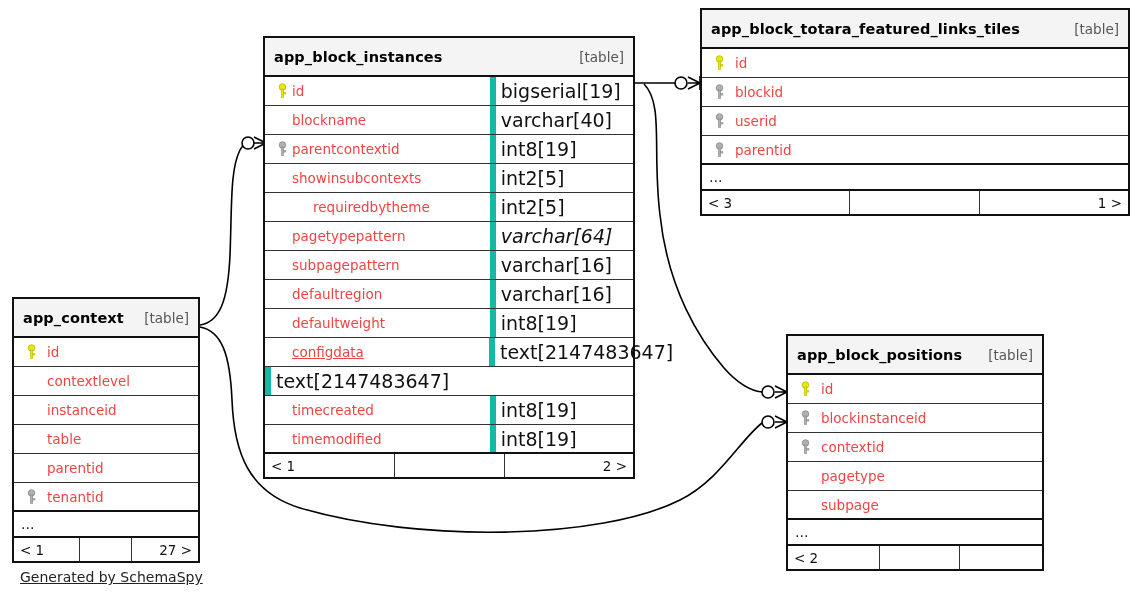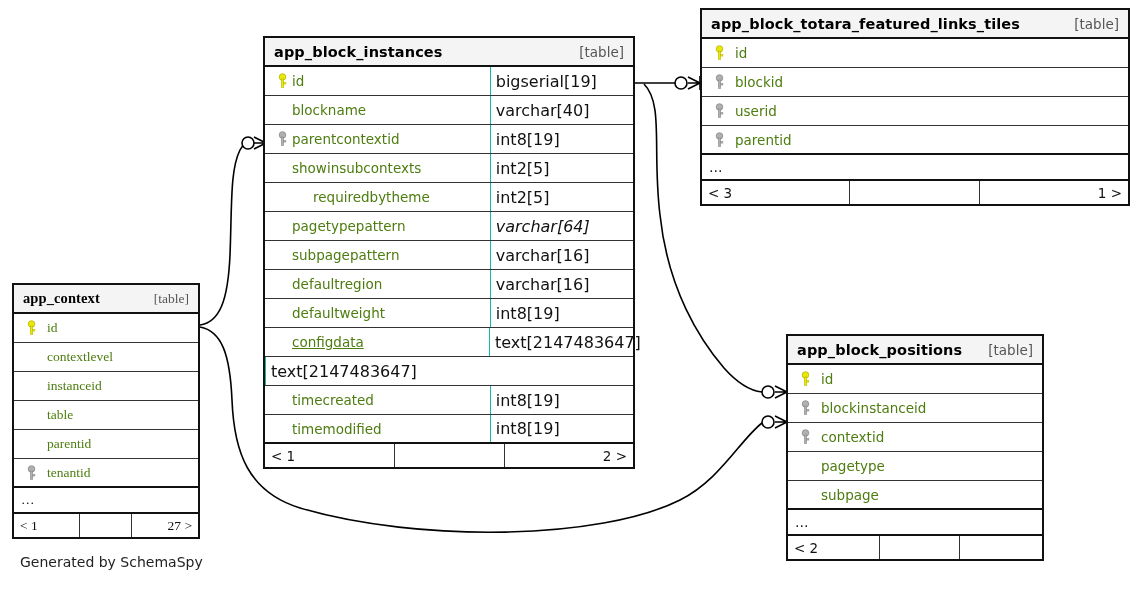--- a/index.html
+++ b/index.html
@@ -30,21 +30,21 @@
     border: 2px solid #111111;
     box-sizing: border-box;
   }
   .tbl-title {
     display: flex;
     align-items: center;
     background: #f4f4f4;
     border-bottom: 2px solid #111111;
     box-sizing: border-box;
     padding: 0 9px;
-    height: 29px;
+    height: 39px;
   }
   .tbl-title .tname {
     font-weight: bold;
     font-size: 14.5px;
     color: #000000;
     letter-spacing: 0.1px;
     white-space: nowrap;
   }
   .tbl-title .ttag {
     margin-left: auto;
@@ -60,32 +60,32 @@
     height: 29px;
   }
   .row:last-child { border-bottom: none; }
   .row.thick { border-bottom: 2px solid #111111; }
   .cell-name {
     display: flex;
     align-items: center;
     box-sizing: border-box;
     padding-left: 7px;
     font-size: 13.5px;
-    color: #4d7c0f;
+    color: #ef4444;
     white-space: nowrap;
     flex: 1 1 auto;
     overflow: hidden;
   }
   .cell-type {
     display: flex;
     align-items: center;
     box-sizing: border-box;
-    border-left: 1px solid #14b8a6;
+    border-left: 6px solid #14b8a6;
     padding-left: 5px;
-    font-size: 16px;
+    font-size: 19px;
     color: #111111;
     white-space: nowrap;
   }
   .keyslot {
     width: 20px;
     min-width: 20px;
     display: flex;
     align-items: center;
     justify-content: center;
   }
@@ -417,21 +417,21 @@
 
     <div class="ellipsis-row">…</div>
 
     <div class="footer">
       <div class="fcell" style="width:92px;">&lt; 2</div>
       <div class="fcell" style="width:80px;"></div>
       <div class="fcell right" style="width:82px;"></div>
     </div>
   </div>
 
-  <div class="table-box" style="left:12px; top:283px; width:188px;font-family:Liberation Serif, serif;">
+  <div class="table-box" style="left:12px; top:297px; width:188px;">
     <div class="tbl-title">
       <span class="tname">app_context</span>
       <span class="ttag">[table]</span>
     </div>
 
     <div class="row">
       <div class="cell-name">
         <span class="keyslot">
           <svg width="11" height="16" viewBox="0 0 11 16">
               <circle cx="5.5" cy="4" r="3.3" fill="#e8e80a" stroke="#b8b800" stroke-width="0.8"></circle>
@@ -486,15 +486,15 @@
 
     <div class="ellipsis-row">…</div>
 
     <div class="footer">
       <div class="fcell" style="width:66px;">&lt; 1</div>
       <div class="fcell" style="width:52px;"></div>
       <div class="fcell right" style="width:66px;">27 &gt;</div>
     </div>
   </div>
 
-  <div class="caption" style="left:20px; top:554px;">Generated by SchemaSpy</div>
+  <div class="caption" style="left:20px; top:569px;text-decoration:underline;">Generated by SchemaSpy</div>
 
 </div>
 
 </body></html>

